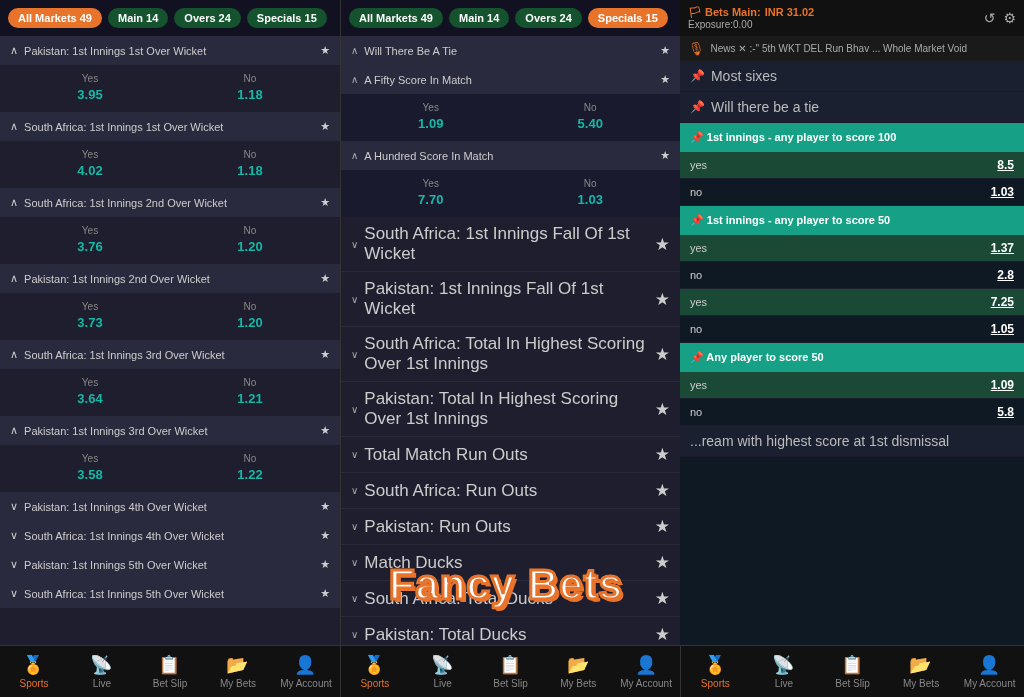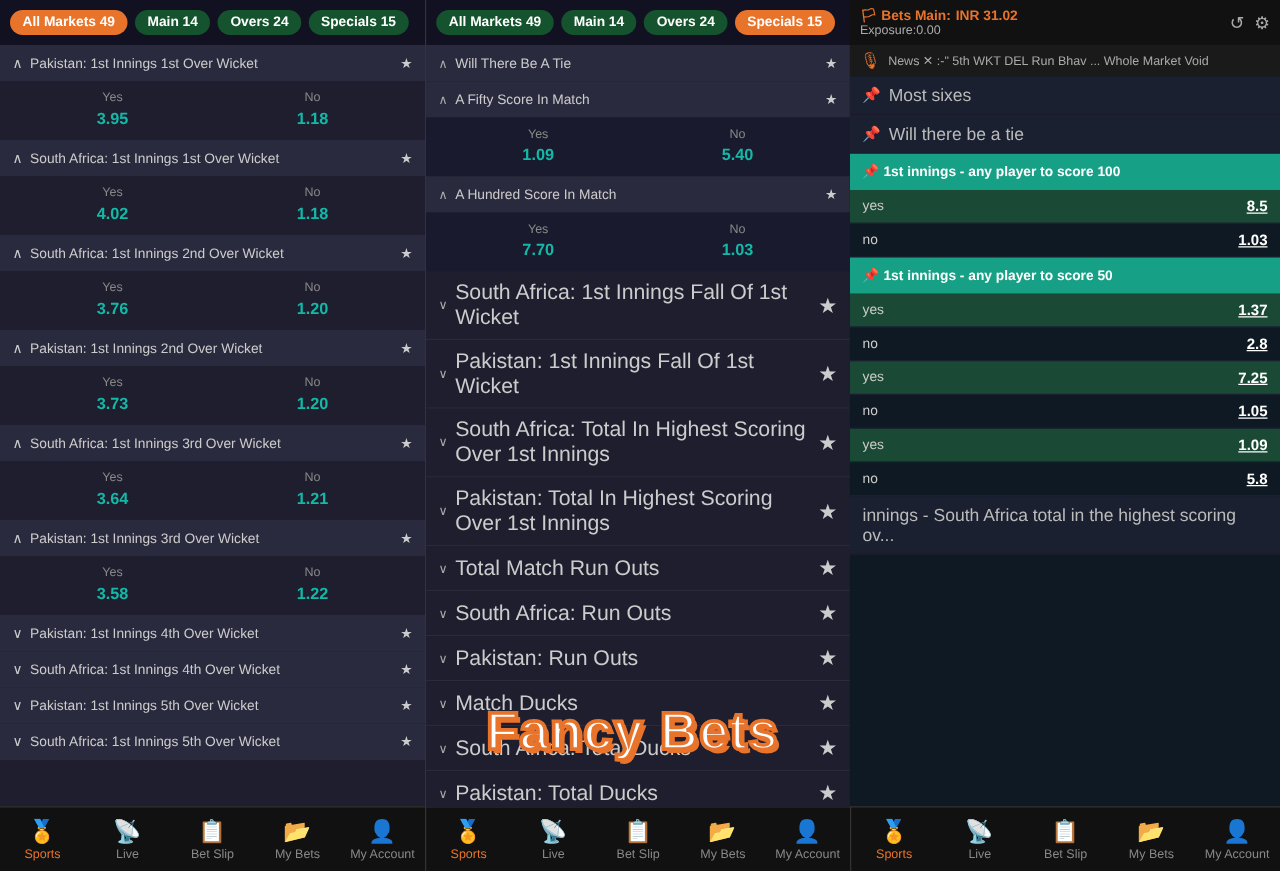--- a/index.html
+++ b/index.html
@@ -709,30 +709,31 @@
       <span class="bet-odd-value">2.8</span>
     </div>
         <div class="bet-odd-row green-bg">
       <span class="bet-odd-label">yes</span>
       <span class="bet-odd-value">7.25</span>
     </div>
         <div class="bet-odd-row">
       <span class="bet-odd-label">no</span>
       <span class="bet-odd-value">1.05</span>
     </div>
+        <div class="bet-section-header"><span>📌</span> Any player to score 50</div>
         <div class="bet-odd-row green-bg">
       <span class="bet-odd-label">yes</span>
       <span class="bet-odd-value">1.09</span>
     </div>
         <div class="bet-odd-row">
       <span class="bet-odd-label">no</span>
       <span class="bet-odd-value">5.8</span>
     </div>
         <div class="bet-item">
-    <span class="bet-item-label">innings - South Africa total in the highest scoring ov...</span>
+    <span class="bet-item-label">...ream with highest score at 1st dismissal</span>
   </div>
       </div>
   </div>
 
 </div>
 
 <div class="fancy-bets-overlay">
   <span class="fancy-bets-text">Fancy Bets</span>
 </div>
 

